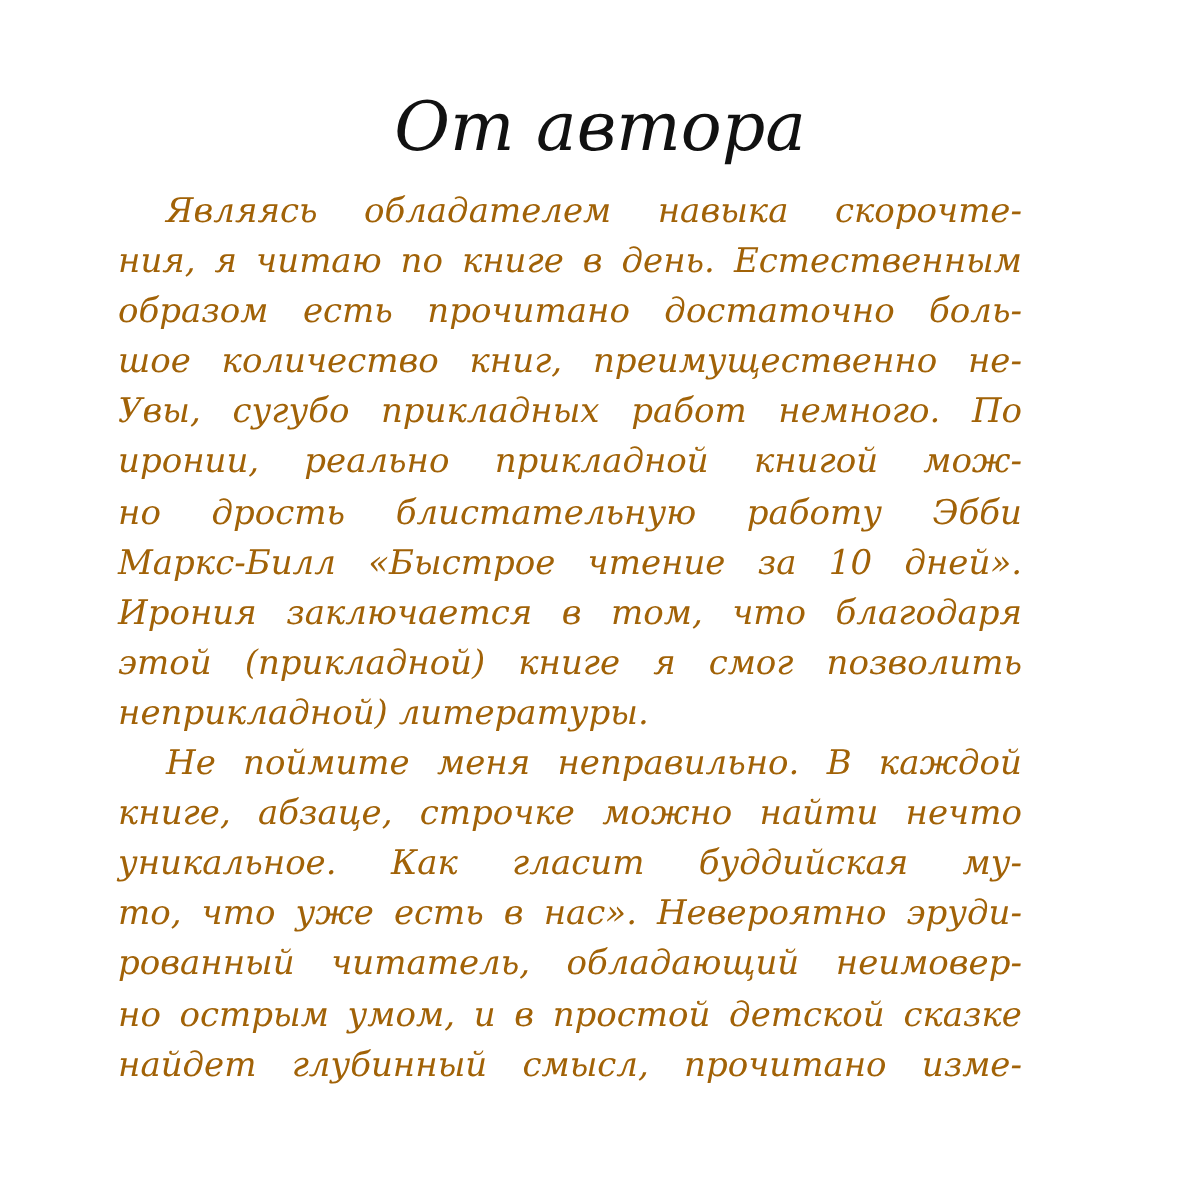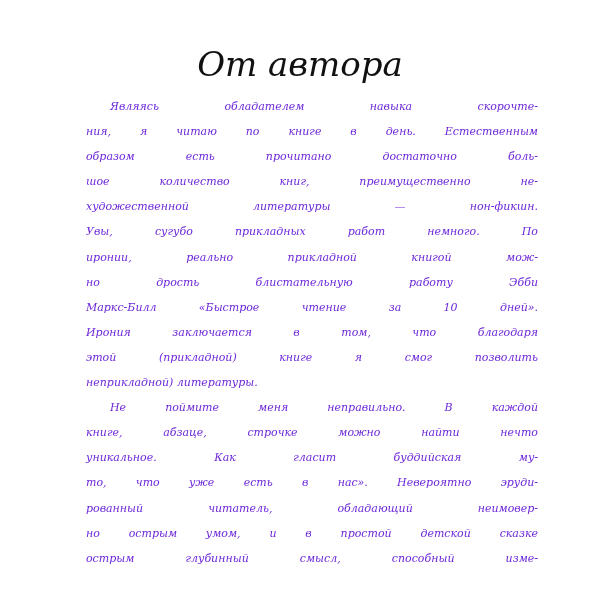--- a/index.html
+++ b/index.html
@@ -14,26 +14,26 @@
     font-family: "DejaVu Serif", serif;
     font-style: italic;
     font-size: 34px;
     line-height: 40px;
     letter-spacing: 0px;
     color: #111;
     margin: 0;
     font-weight: normal;
   }
   .body-text {
-    position: absolute; left: 86px; top: 50px; width: 452px;
+    position: absolute; left: 59px; top: 50px; width: 452px;
     font-family: "DejaVu Serif", serif;
     font-style: italic;
-    font-size: 11px;
+    font-size: 17px;
     line-height: 25.1px;
-    color: #6d28d9;
+    color: #a16207;
   }
   .line {
     display: block;
     white-space: nowrap;
     text-align: justify;
     text-align-last: justify;
     height: 25.1px;
     overflow: visible;
   }
   .line.last { text-align-last: left; }
@@ -59,37 +59,36 @@
 
 <div class="page">
   <h1 class="title">От автора</h1>
 
   <div class="body-text">
     <div>
       <span class="line indent" style="margin-top:0">Являясь обладателем навыка скорочте-</span>
       <span class="line">ния, я читаю по книге в день. Естественным</span>
       <span class="line">образом есть прочитано достаточно боль-</span>
       <span class="line">шое количество книг, преимущественно не-</span>
-      <span class="line">художественной литературы — нон-фикшн.</span>
       <span class="line">Увы, сугубо прикладных работ немного. По</span>
       <span class="line">иронии, реально прикладной книгой мож-</span>
       <span class="line">но дрость блистательную работу Эбби</span>
       <span class="line">Маркс-Билл «Быстрое чтение за 10 дней».</span>
       <span class="line">Ирония заключается в том, что благодаря</span>
       <span class="line">этой (прикладной) книге я смог позволить</span>
       <span class="line last">неприкладной) литературы.</span>
     </div>
     <div>
       <span class="line indent">Не поймите меня неправильно. В каждой</span>
       <span class="line">книге, абзаце, строчке можно найти нечто</span>
       <span class="line">уникальное. Как гласит буддийская му-</span>
       <span class="line">то, что уже есть в нас». Невероятно эруди-</span>
       <span class="line">рованный читатель, обладающий неимовер-</span>
       <span class="line">но острым умом, и в простой детской сказке</span>
-      <span class="line">острым глубинный смысл, способный изме-</span>
+      <span class="line">найдет глубинный смысл, прочитано изме-</span>
     </div>
   </div>
 
   <div class="footer">
     <div class="rule left"></div>
     <div class="page-number">5</div>
     <div class="rule right" style="left:310px; width:290px;"></div>
   </div>
 </div>
 

